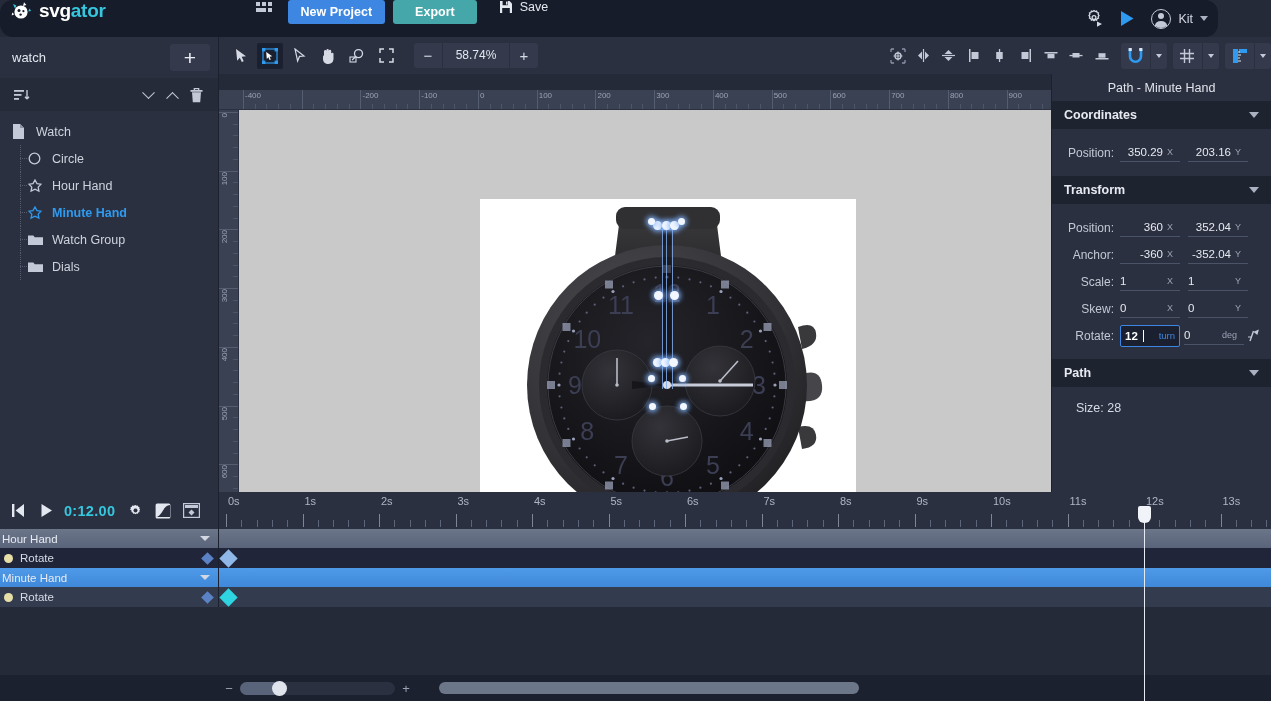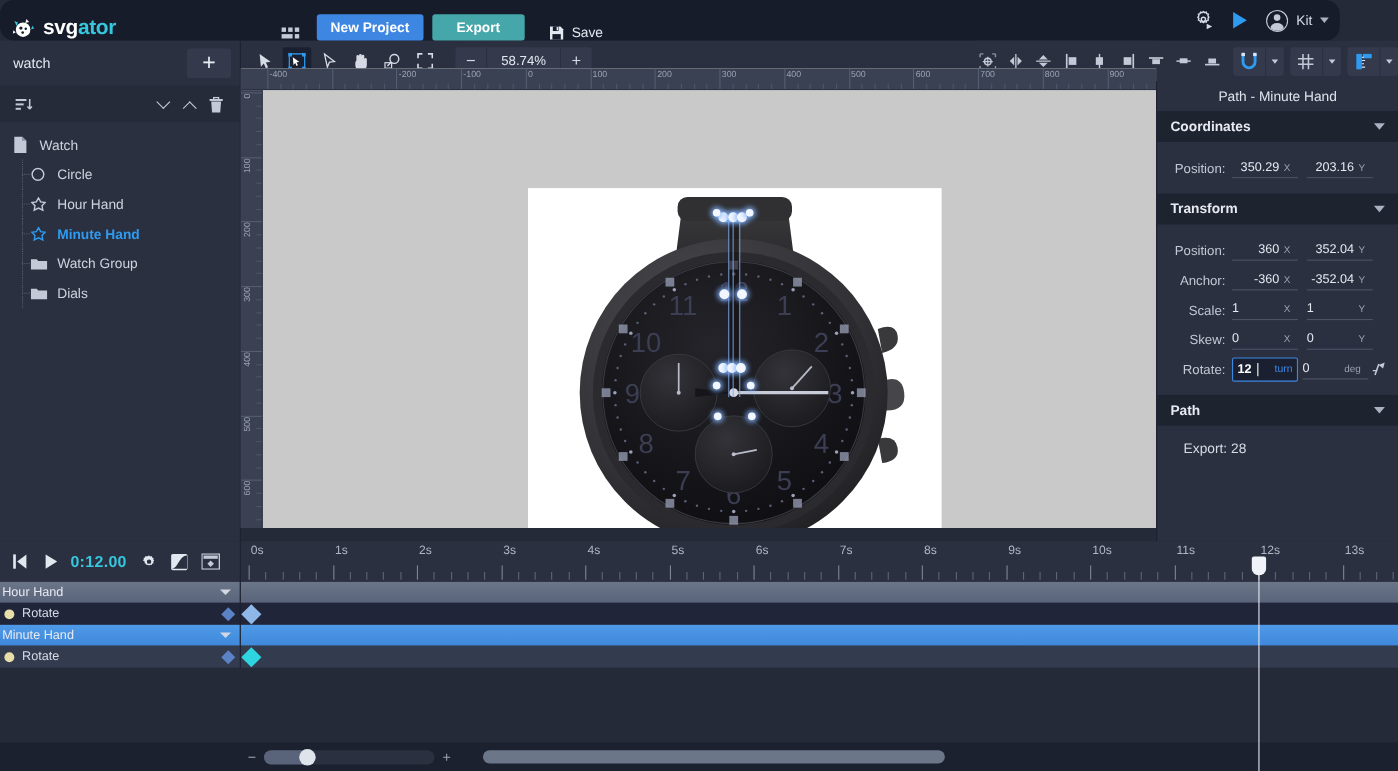--- a/index.html
+++ b/index.html
@@ -8,21 +8,21 @@
     background:#252a38;
     font-family:"Liberation Sans", sans-serif;
     color:#d6dae5;
     -webkit-font-smoothing:antialiased;
   }
   .app{ position:relative; width:1271px; height:701px; }
 
   
   .topbar{
     position:absolute; left:0; top:0; width:1218px; height:37px;
-    background:#171c2b; display:flex; align-items:flex-end;border-radius:13px;
+    background:#171c2b; display:flex; align-items:flex-start;border-radius:13px;
   }
   .logo{ display:flex; align-items:center; gap:7px; margin-left:10px; }
   .logo-mark{ width:22px; height:20px; position:relative; }
   .logo-text{ font-size:19px; font-weight:700; letter-spacing:-0.3px; }
   .logo-text .w{ color:#ffffff; }
   .logo-text .c{ color:#36c6dd; }
 
   .grid-icon{ margin-left:150px; width:18px; height:14px; display:flex; flex-direction:column; justify-content:center; gap:2px; cursor:pointer;}
   .grid-row{ display:flex; gap:2px; }
   .grid-row i{ display:block; width:4px; height:4px; background:#c3c9d6; }
@@ -112,21 +112,21 @@
     background:#2b3040; display:flex; align-items:center; gap:0px;
   }
   .al-btn{ width:26px;height:26px;display:flex;align-items:center;justify-content:center;cursor:pointer;}
   .sep-grp{ display:flex; align-items:center; height:26px; background:#343a4c; border-radius:3px; margin-left:6px; overflow:hidden;}
   .sep-grp .main{ width:30px;height:26px;display:flex;align-items:center;justify-content:center;cursor:pointer;}
   .sep-grp .dd{ width:17px;height:26px;display:flex;align-items:center;justify-content:center;cursor:pointer;border-left:1px solid #2b3040;}
   .mini-caret{ width:0;height:0;border-left:3.5px solid transparent;border-right:3.5px solid transparent;border-top:4.5px solid #c3c9d6;}
 
   
   .canvas-area{
-    position:absolute; left:219px; top:62px; width:832px; height:418px;
+    position:absolute; left:219px; top:90px; width:832px; height:418px;
     background:#c9c9c9; overflow:hidden;
   }
   .ruler-h{
     position:absolute; left:0; top:0; width:832px; height:20px;
     background:#3a4152; border-bottom:1px solid #2a3040; overflow:hidden;
   }
   .ruler-v{
     position:absolute; left:0; top:20px; width:20px; height:398px;
     background:#3a4152; border-right:1px solid #2a3040; overflow:hidden;
   }
@@ -999,21 +999,21 @@
             </svg>
         </span>
       </div>
     </div>
 
     <div class="sec-head">
       <span class="sp">Path</span>
       <span class="tri"></span>
     </div>
     <div class="nodes-row">
-      <span>Export:</span>
+      <span>Size:</span>
       <span>28</span>
     </div>
   </div>
 
   <div class="timeline">
     <div class="tl-head">
       <span class="tl-ico">
         <svg width="14" height="15" viewBox="0 0 14 15">
             <rect x="1" y="1" width="2.4" height="13" fill="#e3e7ef"></rect>
             <path d="M13 1L4.6 7.5 13 14z" fill="#e3e7ef"></path>

